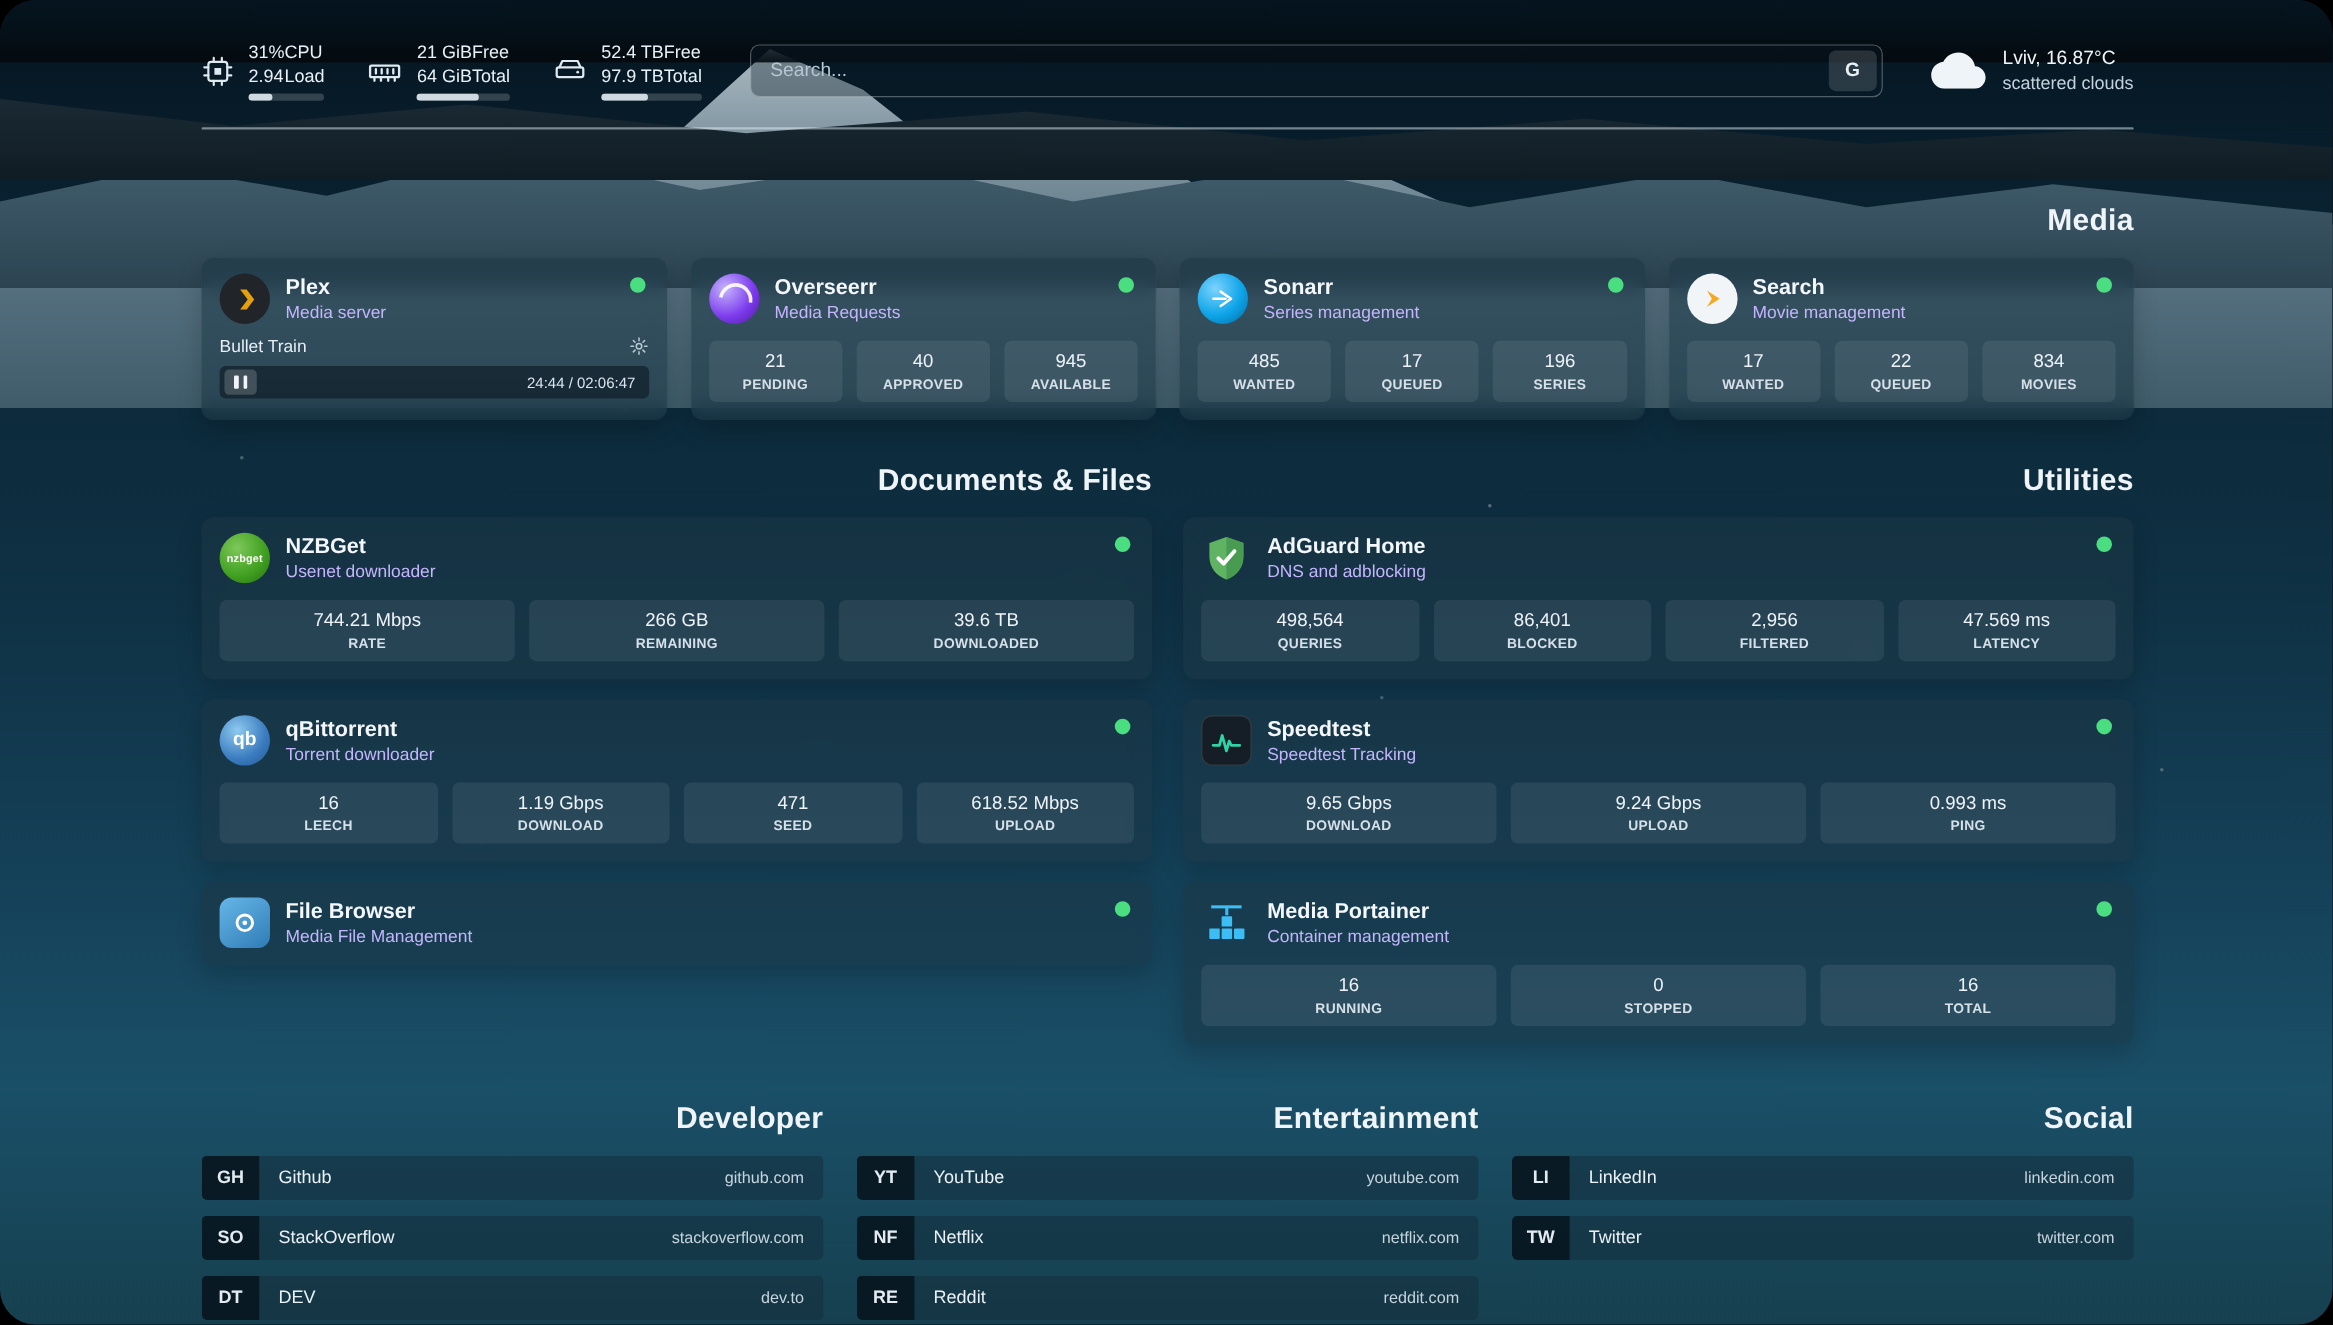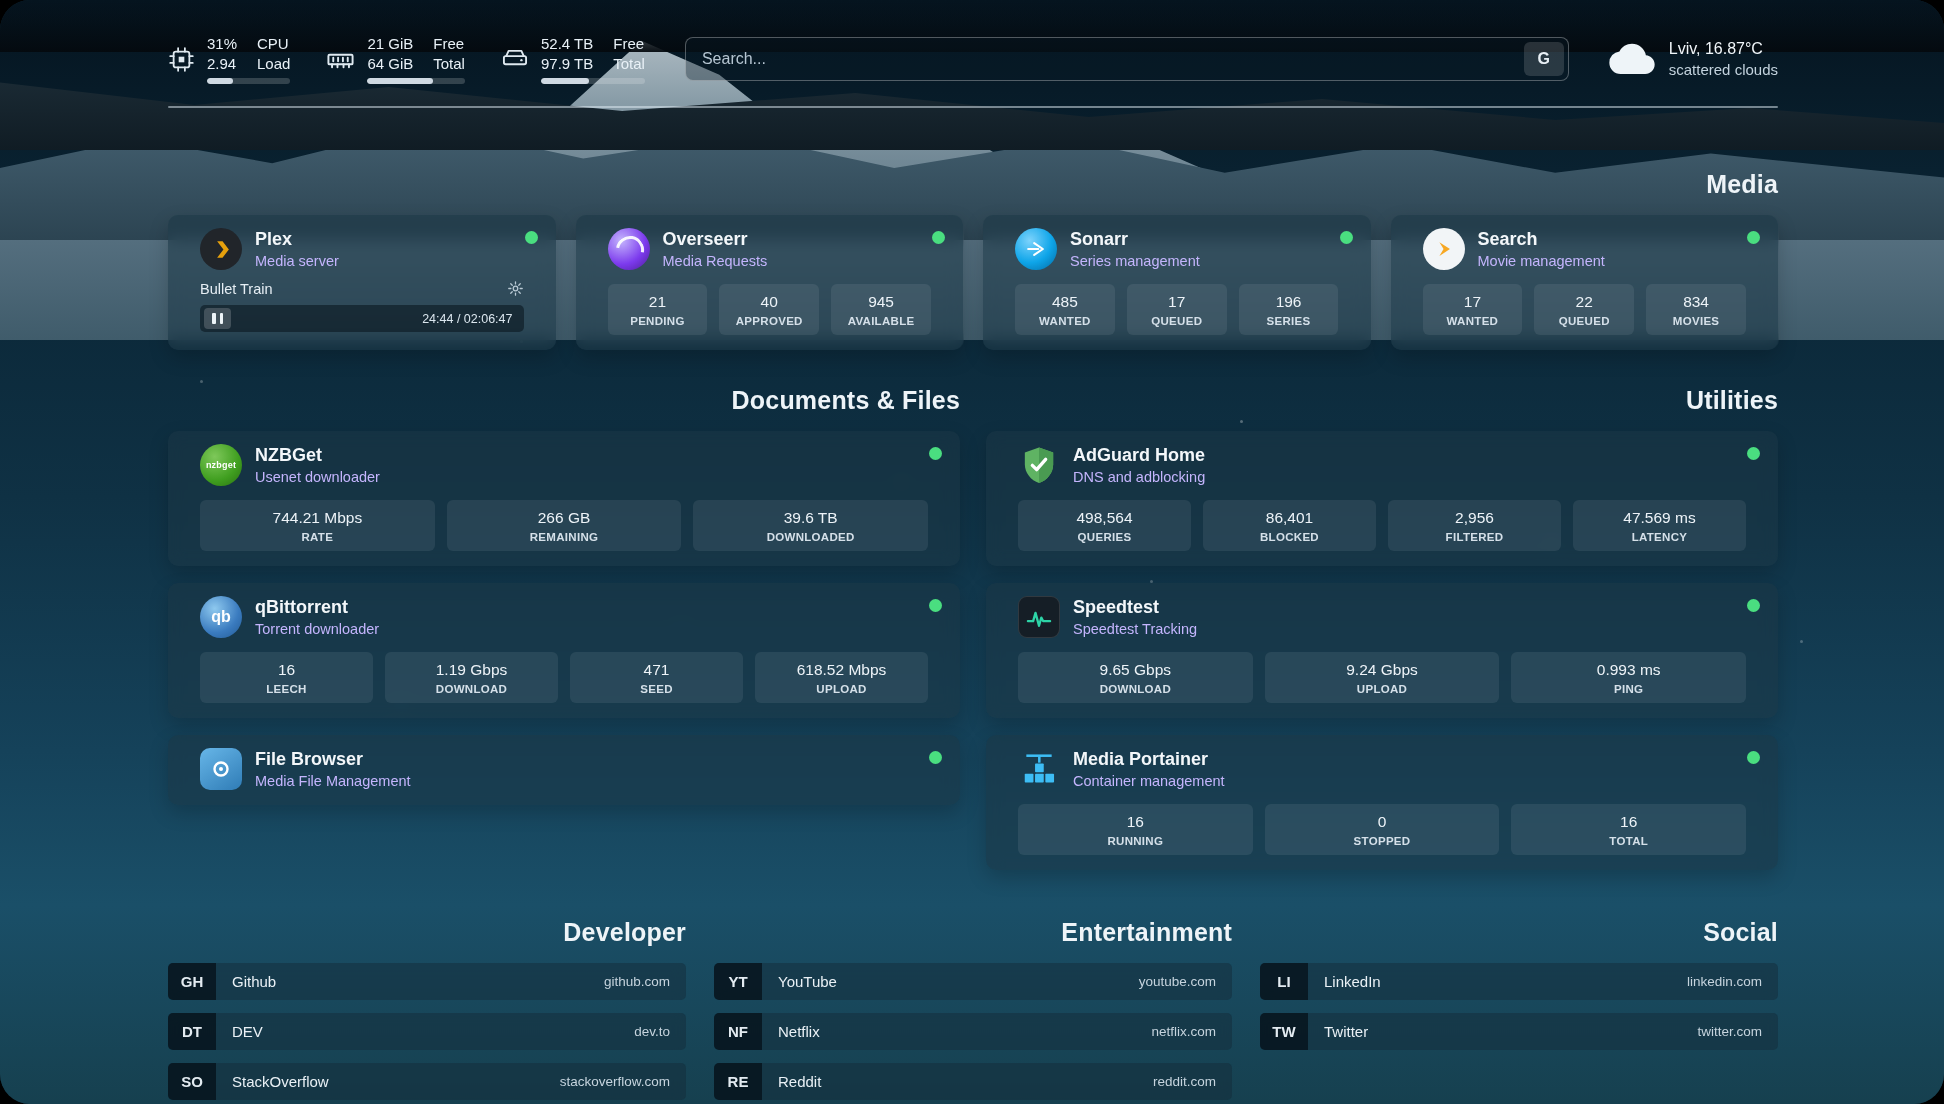--- a/index.html
+++ b/index.html
@@ -36,21 +36,21 @@
   .bottom-fade { inset:auto 0 0 0; height:52px; background:linear-gradient(180deg, rgba(6,12,18,0), rgba(4,9,14,.95)); }
 
   
   .content { position:absolute; left:168px; right:166px; top:0; bottom:0; color:#e9f1f7; }
 
   
   .topbar { display:flex; align-items:center; gap:40px; padding-top:34px; }
   .resources { display:flex; gap:36px; align-items:center; flex:none; }
   .res { display:flex; gap:12px; align-items:center; }
   .res-icon { display:flex; align-items:center; color:#dfe9f0; }
-  .res-cols { display:flex; gap:20px; }
+  .res-cols { display:flex; gap:0; }
   .res-col { display:flex; flex-direction:column; font-size:15px; line-height:1.3; color:#e9f1f7; white-space:nowrap; }
   .res-bar { margin-top:5px; height:6px; border-radius:3px; background:rgba(255,255,255,0.18); overflow:hidden; }
   .res-fill { height:100%; background:#cfd9e2; border-radius:3px; }
 
   .search { position:relative; flex:1; display:flex; }
   .search input { width:100%; height:44px; background:rgba(10,25,36,0.35);
     border:1px solid rgba(255,255,255,0.30); border-radius:8px; padding:0 58px 0 16px;
     color:#eef4f8; font-size:16px; font-family:inherit; outline:none; }
   .search input::placeholder { color:#b6c6d2; }
   .search-btn { position:absolute; right:5px; top:5px; bottom:5px; width:40px; border:none; cursor:pointer;
@@ -66,21 +66,21 @@
   
   .section-title { font-size:25px; font-weight:700; color:#eef4f8; letter-spacing:.2px;text-align:right; }
   .sec-media { margin-top:62px; }
   .grid4 { display:grid; grid-template-columns:repeat(4,1fr); gap:20px; margin-top:16px; }
   .two-col { display:grid; grid-template-columns:1fr 1fr; gap:26px; margin-top:36px; }
   .three-col { display:grid; grid-template-columns:1fr 1fr 1fr; gap:28px; margin-top:48px; }
   .stack { display:flex; flex-direction:column; gap:17px; margin-top:16px; }
 
   
   .card { position:relative; background:rgba(27,54,70,0.55); border-radius:10px;
-    padding:13px 32px 15px; box-shadow:0 8px 20px rgba(0,0,0,0.18);
+    padding:13px 15px 15px; box-shadow:0 8px 20px rgba(0,0,0,0.18);
     backdrop-filter:blur(8px); cursor:pointer; }
   .card-head { display:flex; align-items:center; gap:13px; padding-right:28px; }
   .titles { display:flex; flex-direction:column; }
   .name { font-size:18px; font-weight:600; color:#f3f7fa; line-height:1.2; }
   .sub { font-size:14.5px; color:#c4b5fd; margin-top:3px; }
   .dot { position:absolute; top:16px; right:18px; width:13px; height:13px; border-radius:50%; background:#4ade80; }
 
   .stats { display:flex; gap:12px; margin-top:14px; }
   .stat { flex:1; background:rgba(255,255,255,0.08); border-radius:6px; padding:9px 4px 8px; text-align:center; }
   .stat-value { display:block; font-size:15.5px; color:#edf3f8; white-space:nowrap; }
@@ -556,29 +556,29 @@
 
       <section>
         <h2 class="section-title">Developer</h2>
         <div class="bm-list">
           <a class="bm">
             <span class="bm-abbr">GH</span>
             <span class="bm-name">Github</span>
             <span class="bm-url">github.com</span>
           </a>
           <a class="bm">
+            <span class="bm-abbr">SO</span>
+            <span class="bm-name">StackOverflow</span>
+            <span class="bm-url">stackoverflow.com</span>
+          </a>
+          <a class="bm">
             <span class="bm-abbr">DT</span>
             <span class="bm-name">DEV</span>
             <span class="bm-url">dev.to</span>
           </a>
-          <a class="bm">
-            <span class="bm-abbr">SO</span>
-            <span class="bm-name">StackOverflow</span>
-            <span class="bm-url">stackoverflow.com</span>
-          </a>
         </div>
       </section>
 
       <section>
         <h2 class="section-title">Entertainment</h2>
         <div class="bm-list">
           <a class="bm">
             <span class="bm-abbr">YT</span>
             <span class="bm-name">YouTube</span>
             <span class="bm-url">youtube.com</span>

